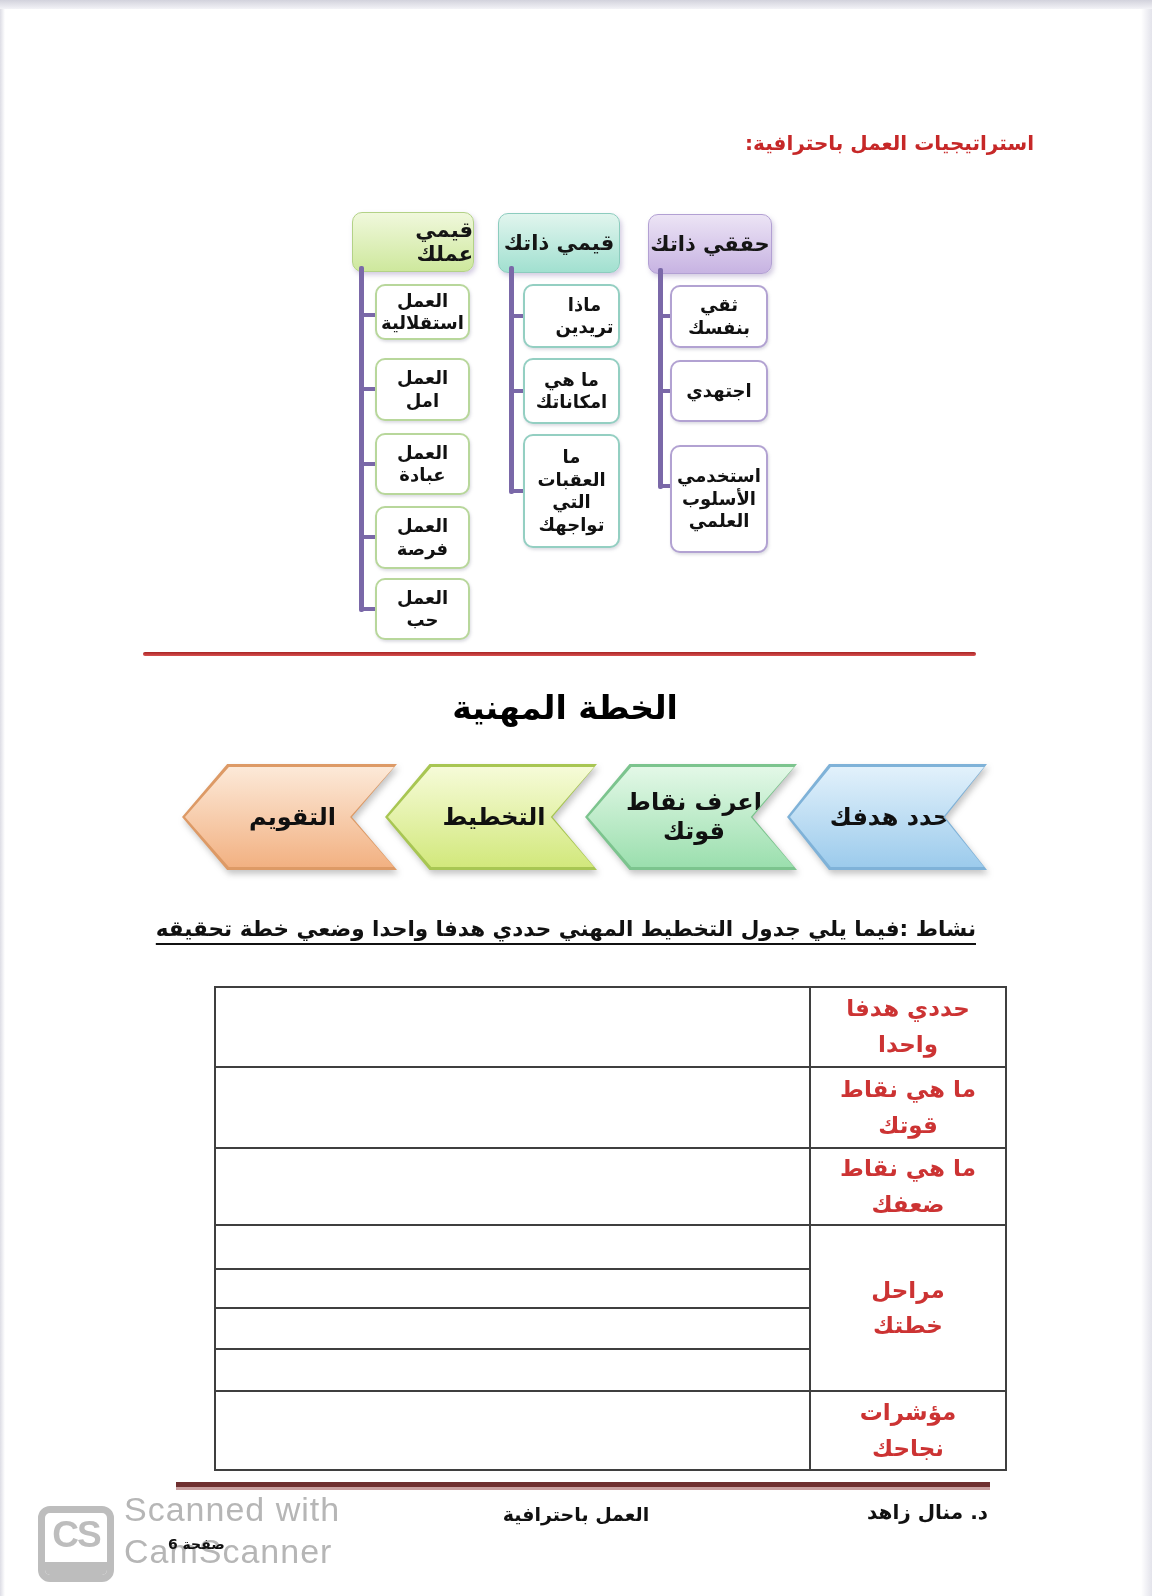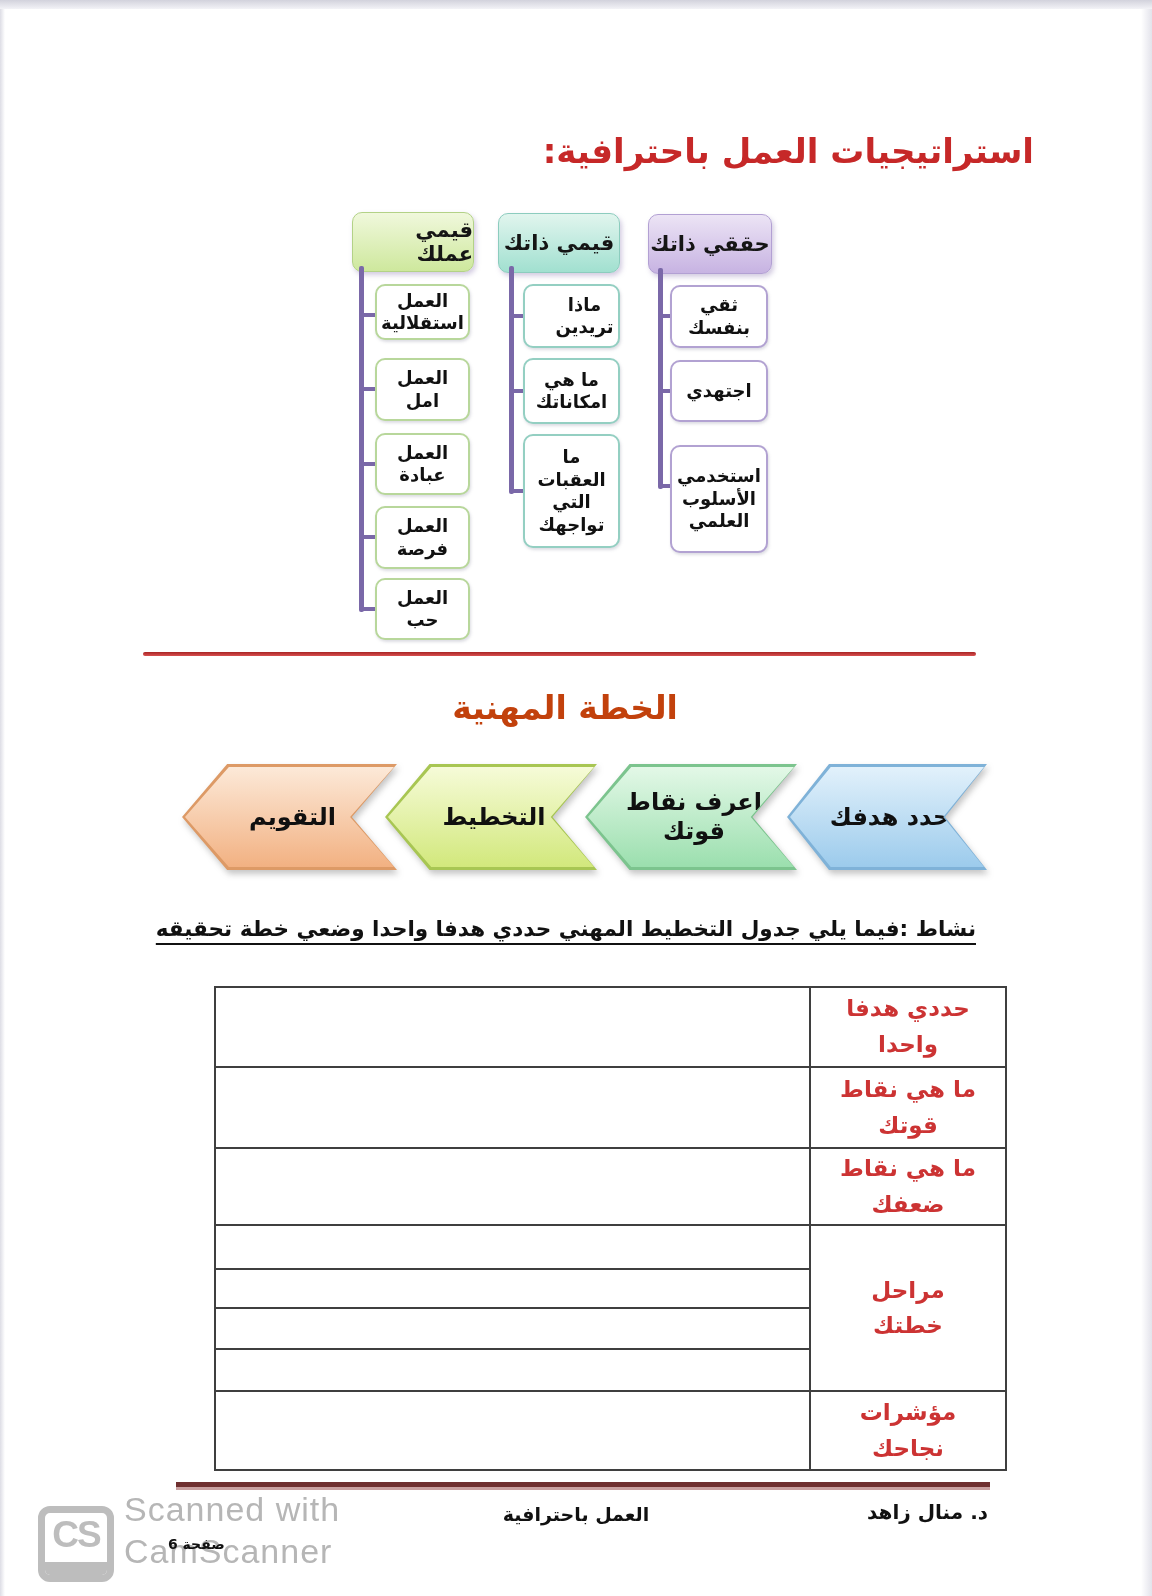--- a/index.html
+++ b/index.html
@@ -6,23 +6,23 @@
   .page{position:relative;width:1152px;height:1596px;background:#fff;
         font-family:"DejaVu Sans",sans-serif;overflow:hidden;}
 
   
   .edge-top{position:absolute;top:0;left:0;right:0;height:9px;background:linear-gradient(#d2d2dc,#f3f3f7);}
   .edge-left{position:absolute;top:9px;left:0;bottom:0;width:5px;background:linear-gradient(90deg,#dddde5,#ffffff);}
   .edge-right{position:absolute;top:9px;right:0;bottom:0;width:11px;background:linear-gradient(90deg,#ffffff,#e3e3eb);}
 
   
   .top-heading{position:absolute;top:131px;right:118px;direction:rtl;color:#c62828;
-               font-weight:bold;font-size:34px;}
+               font-weight:bold;font-size:20px;}
   .section-heading{position:absolute;top:688px;left:415px;width:300px;text-align:center;
-               color:#c2410c;font-weight:bold;font-size:33px;direction:rtl;}
+               color:#000000;font-weight:bold;font-size:33px;direction:rtl;}
   .red-divider{position:absolute;left:143px;top:652px;width:833px;height:4px;
                background:linear-gradient(#a82424,#d85050);border-radius:2px;}
 
   
   .hdr{position:absolute;border-radius:10px;display:flex;align-items:center;justify-content:center;
        font-weight:bold;font-size:21px;color:#151515;direction:rtl;
        box-shadow:2px 3px 5px rgba(130,110,170,.35);}
   .hdr-a{left:648px;top:214px;width:122px;height:58px;background:linear-gradient(#ece4f5,#c7b3e2);border:1px solid #b2a0d3;}
   .hdr-b{left:498px;top:213px;width:120px;height:58px;background:linear-gradient(#e1f5ee,#a1e0d0);border:1px solid #8cccbe;}
   .hdr-c{left:352px;top:212px;width:120px;height:58px;background:linear-gradient(#f0f8dc,#cee89d);border:1px solid #b3d287;}

